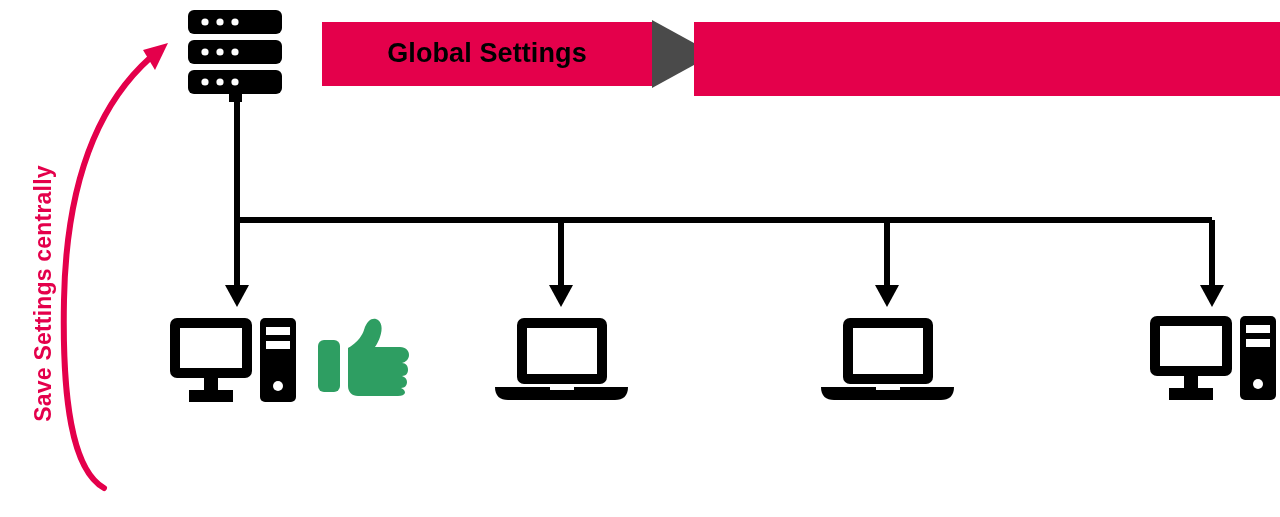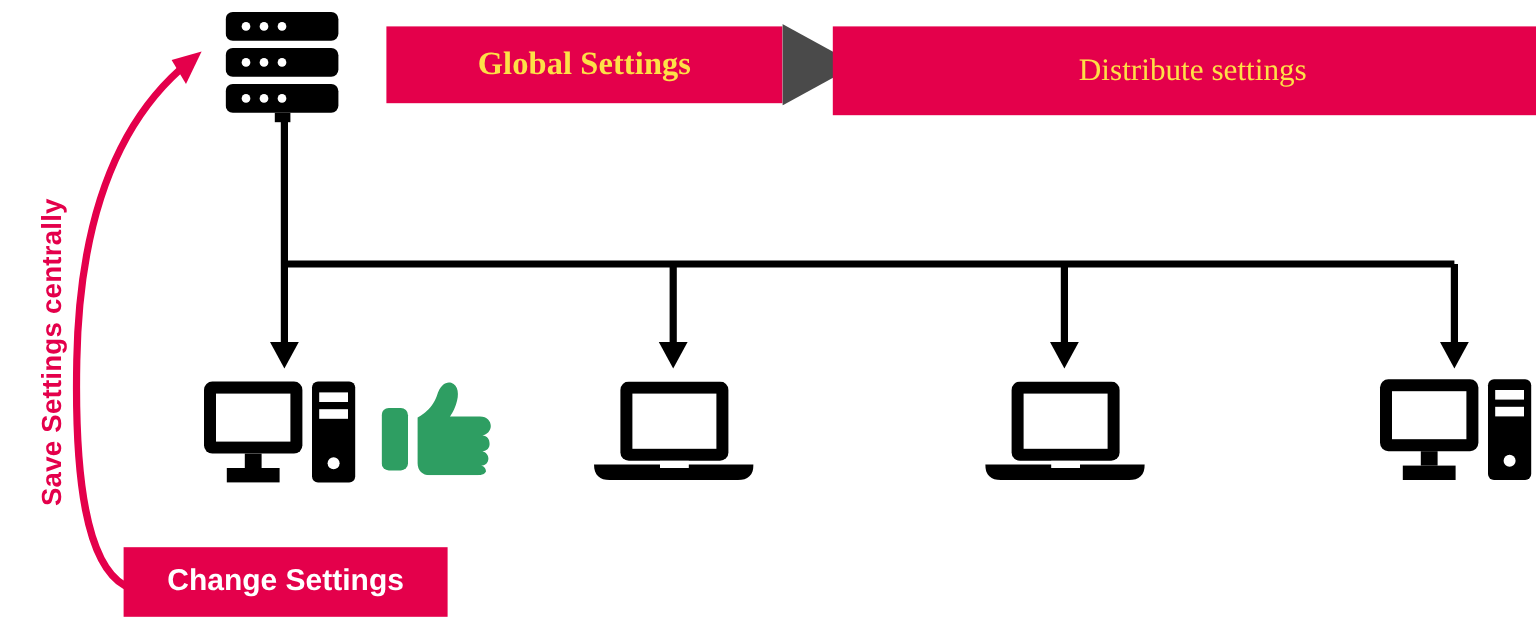--- a/index.html
+++ b/index.html
@@ -20,22 +20,21 @@
   }
 
   
   .banner {
     position: absolute;
     background: var(--crimson, #e4004b);
     display: flex;
     align-items: center;
     justify-content: center;
     box-sizing: border-box;
-    color: #fde047;
-    font-family: Liberation Serif, serif;
+    color: #000000;
   }
   #banner-global {
     left: 322px;
     top: 22px;
     width: 330px;
     height: 64px;
   }
   #banner-global .banner-text {
     font-size: 27px;
     font-weight: bold;
@@ -132,21 +131,21 @@
   <div class="banner" id="banner-global">
     <span class="banner-text">Global Settings</span>
   </div>
 
   <svg id="flow-triangle" viewBox="0 0 62 68">
     <polygon points="0,0 62,34 0,68" fill="#4a4a4a"></polygon>
   </svg>
 
   <div class="banner" id="banner-distribute">
     <span class="banner-text">
-      <span>Distribute settings</span><br>
+      <br>
     </span>
   </div>
 
   <svg style="position:absolute;left:188px;top:10px;width:98px;height:92px;" viewBox="0 0 98 92">
 
     <rect x="0" y="0" width="94" height="24" rx="6" ry="6" fill="#000000"></rect>
     <circle cx="17" cy="12" r="3.6" fill="#ffffff"></circle>
     <circle cx="32" cy="12" r="3.6" fill="#ffffff"></circle>
     <circle cx="47" cy="12" r="3.6" fill="#ffffff"></circle>
 
@@ -229,17 +228,14 @@
     <rect x="2" y="2" width="82" height="60" rx="7" ry="7" fill="#000000"></rect>
     <rect x="12" y="12" width="62" height="40" fill="#ffffff"></rect>
     <rect x="36" y="62" width="14" height="12" fill="#000000"></rect>
     <rect x="21" y="74" width="44" height="12" fill="#000000"></rect>
     <rect x="92" y="2" width="36" height="84" rx="5" ry="5" fill="#000000"></rect>
     <rect x="98" y="11" width="24" height="8" fill="#ffffff"></rect>
     <rect x="98" y="25" width="24" height="8" fill="#ffffff"></rect>
     <circle cx="110" cy="70" r="5" fill="#ffffff"></circle>
   </svg>
 
-  <div id="box-change">
-    <span class="banner-text">Change Settings</span>
-  </div>
 
 </div>
 
 </body></html>

